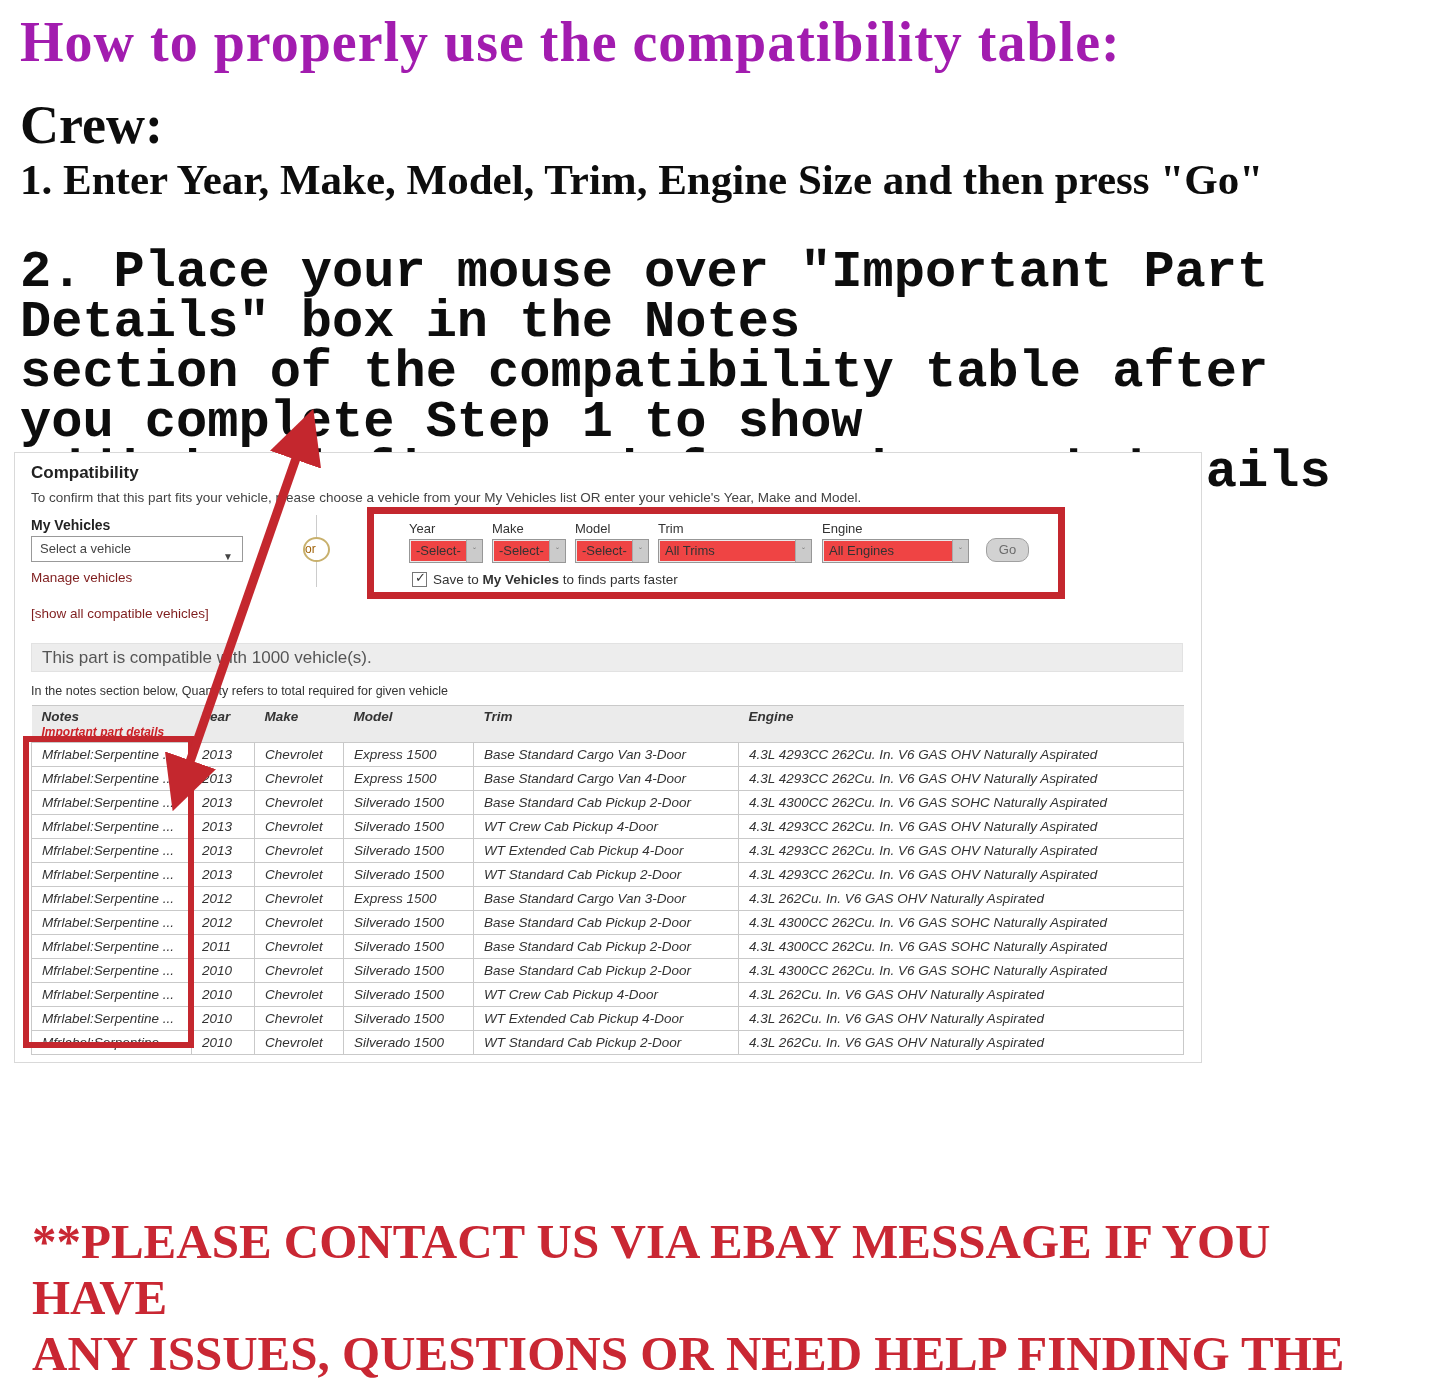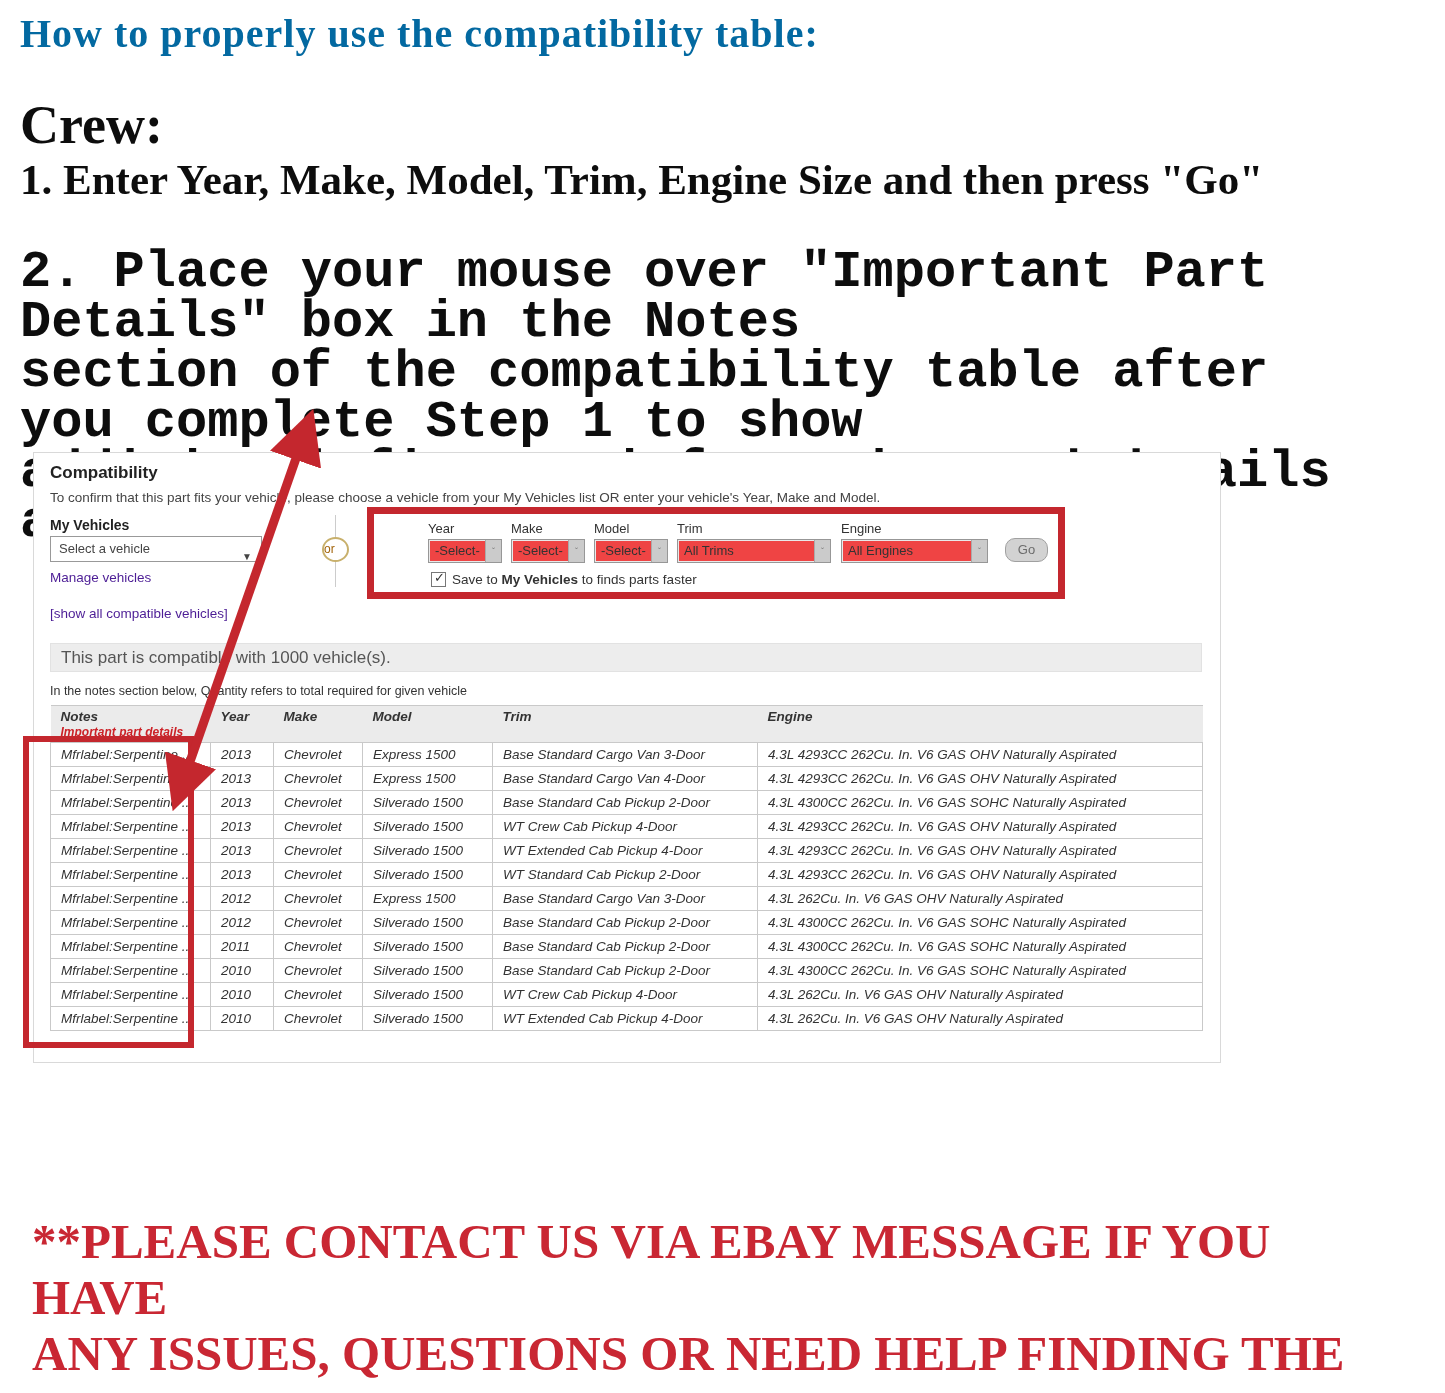--- a/index.html
+++ b/index.html
@@ -5,42 +5,42 @@
   * { margin:0; padding:0; box-sizing:border-box; }
   html,body { background:#ffffff; }
   .page {
     position:relative; width:1445px; height:1393px; overflow:hidden;
     background:#ffffff; font-family:"Liberation Sans","DejaVu Sans",sans-serif;
   }
   .serif { font-family:"Liberation Serif","DejaVu Serif",serif; font-weight:bold; }
   .prewrap { white-space:pre-line; }
 
   
-  .main-title { position:absolute; left:20px; top:10px; font-size:40px; color:#0369a1; letter-spacing:1px; }
+  .main-title { position:absolute; left:20px; top:10px; font-size:56px; color:#a21caf; letter-spacing:1px; }
   .steps-heading { position:absolute; left:20px; top:94px; font-size:54px; color:#0d0d0d; }
   .step-1 { position:absolute; left:20px; top:155px; font-size:43px; color:#0d0d0d; }
   .step-2 { position:absolute; left:20px; top:248px; font-size:52px; line-height:50px; color:#0d0d0d; width:1340px;font-family:Liberation Mono, monospace; }
 
   
   .panel {
     position:absolute; left:14px; top:452px; width:1188px; height:611px;
-    background:#ffffff; border:1px solid #d9d9d9;margin-left:19px;
+    background:#ffffff; border:1px solid #d9d9d9;
   }
   .compat-heading { position:absolute; left:16px; top:10px; font-size:17px; font-weight:bold; color:#222; }
   .compat-intro { position:absolute; left:16px; top:37px; font-size:13.5px; color:#444; }
   .my-vehicles-label { position:absolute; left:16px; top:64px; font-size:14px; font-weight:bold; color:#222; }
 
   .vehicle-select {
     position:absolute; left:16px; top:83px; width:212px; height:26px;
     background:#fff; border:1px solid #999; font-size:13px; color:#444;
     line-height:24px; padding-left:8px; cursor:pointer;
   }
   .vehicle-select .caret { position:absolute; right:9px; top:8px; font-size:10px; color:#444; }
 
-  .link { font-size:13.5px; color:#4c1d95; cursor:pointer; }
+  .link { font-size:13.5px; color:#7f1d1d; cursor:pointer; }
   .manage-link { position:absolute; left:16px; top:117px; }
   .show-all-link { position:absolute; left:16px; top:153px; }
 
   .or-divider { position:absolute; left:301px; top:62px; width:1px; height:72px; background:#cccccc; }
   .or-circle {
     position:absolute; left:288px; top:84px; width:27px; height:25px; background:#fff;
     border:2px solid #c8b06c; border-radius:50%; font-size:12px; color:#a16207;
     text-align:left; line-height:21px;
   }
 
@@ -299,20 +299,28 @@
             <td>Silverado 1500</td>
             <td>WT Crew Cab Pickup 4-Door</td>
             <td>4.3L 262Cu. In. V6 GAS OHV Naturally Aspirated</td>
           </tr>
           <tr>
             <td>Mfrlabel:Serpentine ...</td>
             <td>2010</td>
             <td>Chevrolet</td>
             <td>Silverado 1500</td>
             <td>WT Extended Cab Pickup 4-Door</td>
+            <td>4.3L 262Cu. In. V6 GAS OHV Naturally Aspirated</td>
+          </tr>
+          <tr>
+            <td>Mfrlabel:Serpentine</td>
+            <td>2010</td>
+            <td>Chevrolet</td>
+            <td>Silverado 1500</td>
+            <td>WT Standard Cab Pickup 2-Door</td>
             <td>4.3L 262Cu. In. V6 GAS OHV Naturally Aspirated</td>
           </tr>
         </tbody>
     </table>
   </div>
 
   <div class="notes-redbox"></div>
   <svg class="arrow-svg" width="1445" height="1393" viewBox="0 0 1445 1393">
     <defs>
       <marker id="ah" markerWidth="6" markerHeight="6" refX="4.2" refY="3" orient="auto" markerUnits="strokeWidth">

